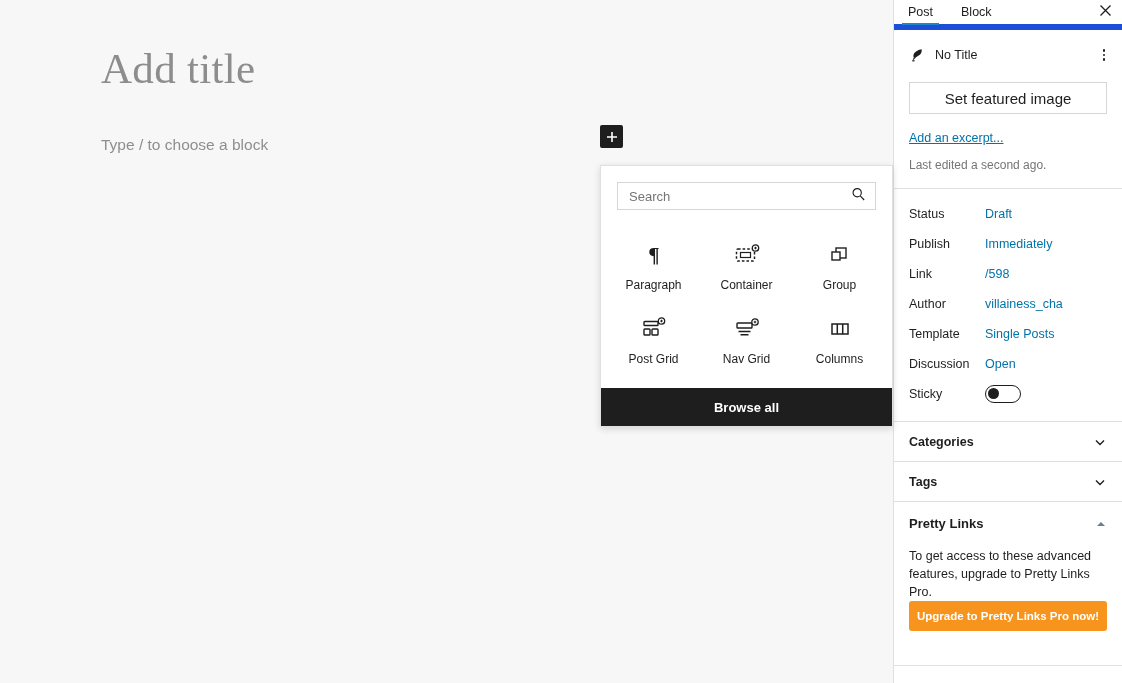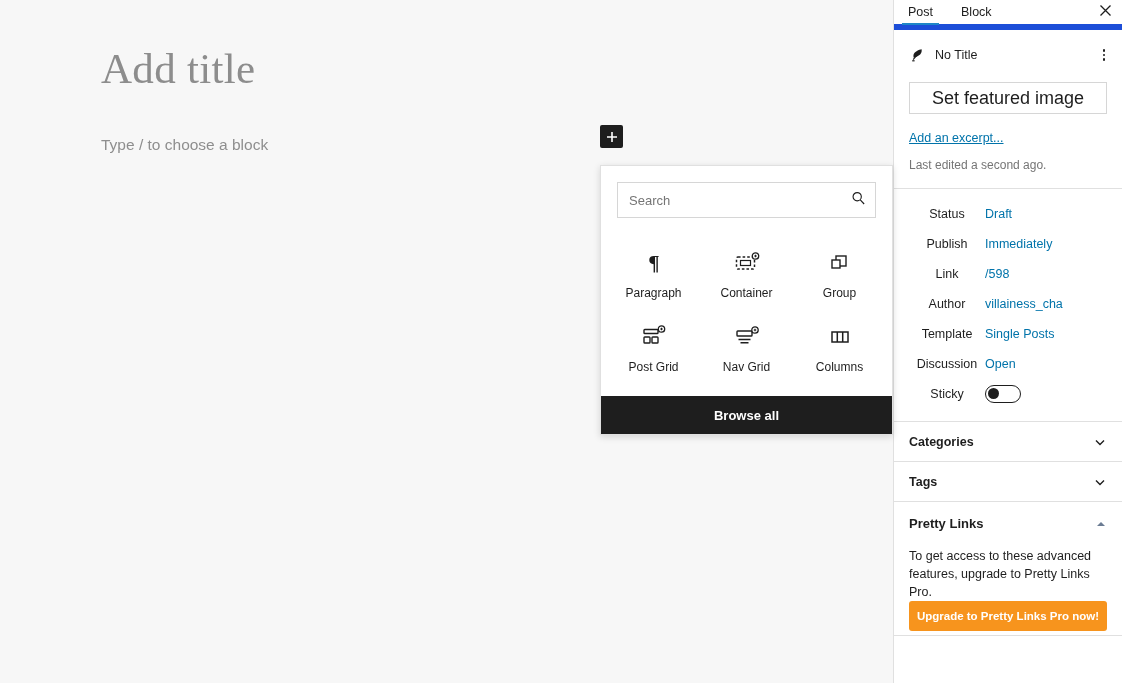--- a/index.html
+++ b/index.html
@@ -44,21 +44,21 @@
     position: absolute; left: 600px; top: 165px;
     width: 293px;
     background: #ffffff;
     border: 1px solid #e0e0e0;
     box-shadow: 0 2px 7px rgba(0,0,0,0.14);
     display: flex; flex-direction: column;
   }
   .ins-search-wrap { padding: 16px 16px 10px 16px; }
   .ins-search {
     position: relative;
-    height: 36px;
+    height: 28px;
     border: 1px solid #d6d6d6;
     background: #fff;
     display: flex; align-items: center;
   }
   .ins-search input {
     border: 0; outline: 0; background: transparent;
     font-family: "Liberation Sans", sans-serif;
     font-size: 13px; color: #1e1e1e;
     padding: 0 34px 0 11px; width: 100%; height: 100%;
   }
@@ -122,50 +122,50 @@
   .sb-doc-row { display: flex; align-items: center; height: 22px; }
   .sb-doc-icon { width: 20px; display: flex; align-items: center; justify-content: flex-start; }
   .sb-doc-title { font-size: 12.5px; color: #1e1e1e; margin-left: 6px; }
   .sb-kebab { margin-left: auto; cursor: pointer; display: flex; flex-direction: column; gap: 2px; align-items: center; padding: 4px 2px; }
   .sb-kebab i { width: 2.5px; height: 2.5px; background: #1e1e1e; border-radius: 50%; display: block; }
 
   .featured-btn {
     margin-top: 16px; height: 32px; width: 100%;
     border: 1px solid #d6d6d6; background: #fff;
     font-family: "Liberation Sans", sans-serif;
-    font-size: 18px; color: #1e1e1e; cursor: pointer;
+    font-size: 15px; color: #1e1e1e; cursor: pointer;
   }
   .excerpt-link {
     display: inline-block; margin-top: 17px;
     font-size: 12.5px; color: #0073aa; text-decoration: underline; cursor: pointer;
   }
   .last-edited { margin-top: 12px; font-size: 12px; color: #757575; }
 
   .meta-list { padding: 10px 15px 12px 15px; border-bottom: 1px solid #e0e0e0; }
-  .meta-row { display: flex; align-items: center; min-height: 30px; text-align: center; }
+  .meta-row { display: flex; align-items: center; min-height: 30px; }
   .meta-k { width: 76px; font-size: 12.5px; color: #1e1e1e; flex: 0 0 76px; }
   .meta-v { font-size: 12.5px; color: #0073aa; cursor: pointer; }
   .toggle {
     width: 36px; height: 18px; border-radius: 9px;
     border: 1.5px solid #1e1e1e; background: #fff;
     position: relative; cursor: pointer;
   }
   .toggle .knob {
     position: absolute; left: 2px; top: 2px;
     width: 11px; height: 11px; border-radius: 50%; background: #1e1e1e;
   }
 
   .panel-head {
     height: 40px; padding: 0 15px; display: flex; align-items: center;
     border-bottom: 1px solid #e0e0e0; cursor: pointer;
   }
   .panel-title { font-size: 12.5px; font-weight: bold; color: #1e1e1e; }
   .panel-arrow { margin-left: auto; display: flex; align-items: center; }
 
-  .pl-panel { padding: 14px 15px 4px 15px; border-bottom: 1px solid #e0e0e0; }
+  .pl-panel { padding: 14px 15px 34px 15px; border-bottom: 1px solid #e0e0e0; }
   .pl-head { display: flex; align-items: flex-start; }
   .pl-title { font-size: 13px; font-weight: bold; color: #1e1e1e; }
   .pl-arrow { margin-left: auto; }
   .pl-text { margin-top: 13px; font-size: 12.5px; line-height: 18px; color: #1e1e1e; }
   .pl-cta {
     width: 100%; height: 30px;
     background: #f7941d; border: 0; border-radius: 3px;
     color: #ffffff; font-family: "Liberation Sans", sans-serif;
     font-size: 11.5px; font-weight: bold; cursor: pointer;
   }

